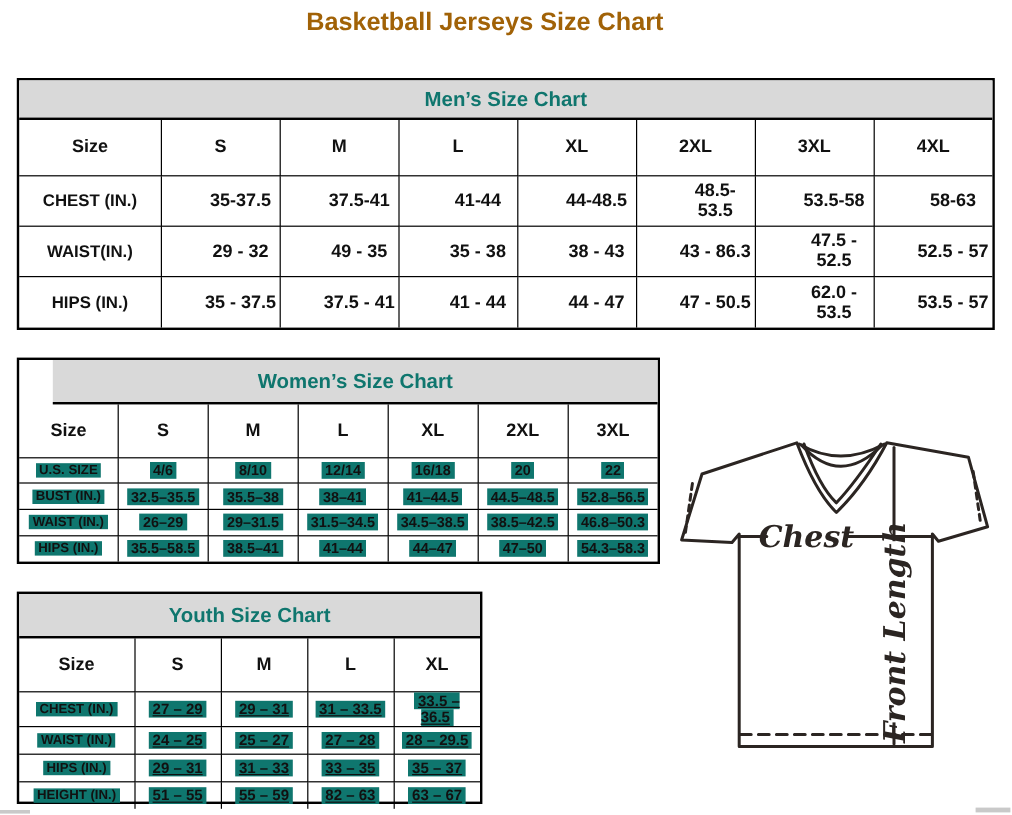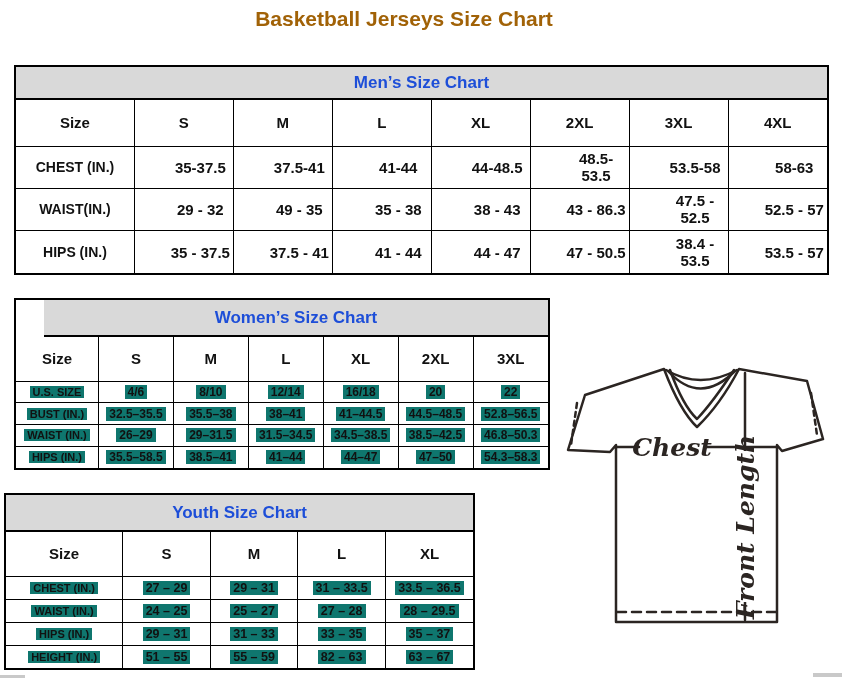--- a/index.html
+++ b/index.html
@@ -9,21 +9,21 @@
     font-family:"Liberation Sans", sans-serif; color:#111; overflow:hidden;
   }
   .page-title {
     position:absolute; left:0; top:7px; width:808px; text-align:center;
     font-size:21px; font-weight:bold; color:#a16207;
   }
   .chart-block { position:absolute; border:2px solid #000; background:#fff; }
   .band {
     background:#d9d9d9; border-bottom:2px solid #000;
     display:flex; align-items:center; justify-content:center;
-    font-weight:bold; font-size:17px; color:#1d4ed8;
+    font-weight:bold; font-size:17px; color:#0f766e;
   }
   table { border-collapse:collapse; table-layout:fixed; width:100%; border:hidden; }
   th, td {
     border:1px solid #000; text-align:center; vertical-align:middle;
     font-weight:bold; color:#111; padding:0 2px;
   }
   
   #mens { left:14px; top:65px; width:815px; height:210px; }
   #mens .band { height:33px; }
   #mens table { height:173px; }
@@ -35,28 +35,28 @@
   
   #womens { left:14px; top:298px; width:536px; height:172px; }
   #womens .band { height:37px;margin-left:28px; }
   #womens table { height:131px; }
   #womens thead tr { height:44px; }
   #womens thead th { font-size:15px; }
   #womens tbody tr { height:21px; }
   #womens tbody th { font-size:11px; }
   #womens td { font-size:12px; }
   
-  #youth { left:4px; top:493px; width:471px; height:177px; }
+  #youth { left:14px; top:493px; width:388px; height:177px; }
   #youth .band { height:37px; }
   #youth table { height:136px; }
   #youth thead tr { height:44px; }
   #youth thead th { font-size:15px; }
   #youth tbody tr { height:23px; }
   #youth tbody th { font-size:11px; }
-  #youth td { font-size:12.5px; }
+  #youth td { font-size:12.5px;text-decoration:underline; }
   .sh { background:#0f766e; padding:0 3px; }
   
   .jersey { position:absolute; left:560px; top:365px; width:270px; height:260px; }
   .jersey text {
     font-family:"DejaVu Serif", serif; font-style:italic; font-weight:bold; fill:#2b2522;
   }
   .strip { position:absolute; background:#c9c9c9; }
   #strip-left  { left:0;     top:675px; width:25px; height:3px; }
   #strip-right { left:813px; top:673px; width:29px; height:4px; }
 </style>
@@ -107,21 +107,21 @@
           <td>47.5 - 52.5</td>
           <td>52.5 - 57</td>
         </tr>
         <tr>
           <th>HIPS (IN.)</th>
           <td>35 - 37.5</td>
           <td>37.5 - 41</td>
           <td>41 - 44</td>
           <td>44 - 47</td>
           <td>47 - 50.5</td>
-          <td>38.4 - 53.5</td>
+          <td>62.0 - 53.5</td>
           <td>53.5 - 57</td>
         </tr>
       </tbody>
     </table>
   </div>
 
   <div class="chart-block" id="womens">
     <div class="band">Women’s Size Chart</div>
     <table>
       <colgroup>

